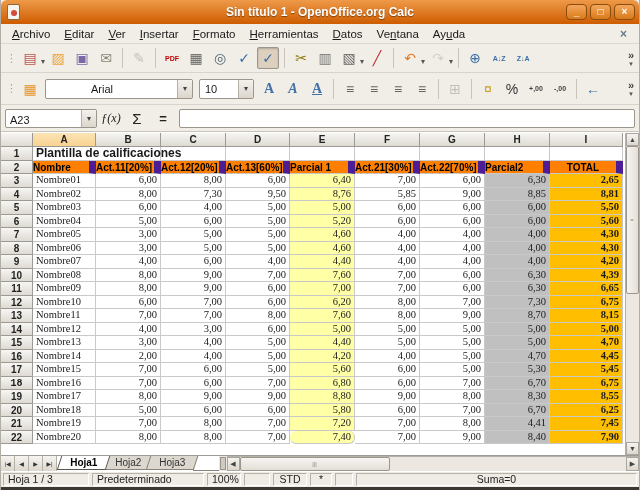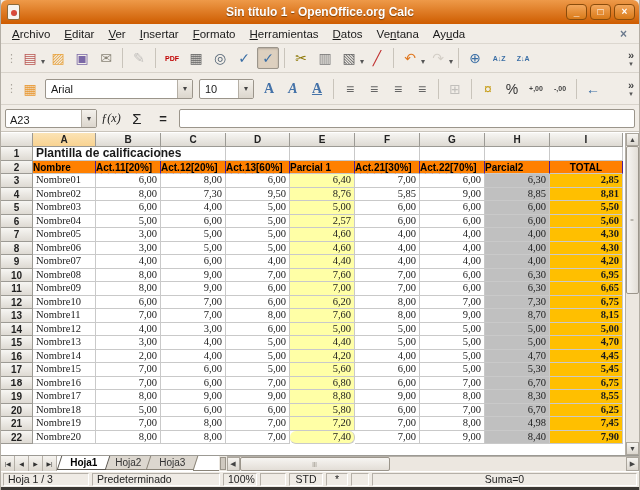--- a/index.html
+++ b/index.html
@@ -42,21 +42,21 @@
   .tbtn.pressed { background:#ddd0bf; border:1px solid #9b958b; box-shadow:inset 0 1px 2px rgba(0,0,0,.2); }
   .tb-caret { font-size:8px; color:#555; margin:0 1px 0 -1px; align-self:center; padding-top:6px; }
   .tb-sep { width:1px; height:20px; background:#c9c4bb; margin:0 4px; }
   .tb-overflow { margin-left:auto; display:flex; flex-direction:column; align-items:center; padding:0 3px; color:#444; }
   .tb-overflow .chev { font-size:11px; font-weight:bold; line-height:10px; }
   .tb-overflow .down { font-size:7px; color:#555; line-height:7px; }
   .combo { display:flex; align-items:center; border:1px solid #9b958b; background:#fff; height:20px; margin:0 3px; border-radius:2px; }
   .combo .val { padding:0 5px; font-size:11px; flex:1; }
   .combo .drop { width:15px; height:18px; background:linear-gradient(#f4f1ec,#dcd6cd); border-left:1px solid #b5afa5;
     font-size:8px; color:#444; display:flex; align-items:center; justify-content:center; }
-  .combo.font { width:148px; } .combo.size { width:55px; }
+  .combo.font { width:148px;padding-left:40px; } .combo.size { width:55px; }
   .abtn { font-family:"Liberation Serif",serif; font-weight:bold; color:#4472a8; font-size:14px; }
   .abtn.it { font-style:italic; } .abtn.un { text-decoration:underline; }
 
   
   .formulabar { height:27px; flex:0 0 27px; display:flex; align-items:center; background:#f1ede7;
     border-bottom:1px solid #c9c4bb; padding:0 4px; gap:2px; }
   .namebox { width:92px; height:19px; display:flex; border:1px solid #9b958b; background:#fff; border-radius:2px; }
   .namebox .val { flex:1; padding:4px 4px; font-size:11px; }
   .namebox .drop { width:15px; background:linear-gradient(#f4f1ec,#dcd6cd); border-left:1px solid #b5afa5; font-size:8px;
     display:flex; align-items:center; justify-content:center; color:#444; }
@@ -75,21 +75,21 @@
   .hdrcell { background:linear-gradient(to bottom,#f7f6f3,#dedad3); border-right:1px solid #9c9a94; border-bottom:1px solid #9c9a94;
     font-family:"Liberation Sans",sans-serif; font-weight:bold; font-size:10px; text-align:center; color:#222;
     line-height:13px; padding:0; }
   .hdrcell.active { background:linear-gradient(to bottom,#fbe3b5,var(--c-active-hdr)); }
   .num { text-align:right; }
   .namecell { text-align:left; }
   .c-p1 { background:var(--c-parcial1); }
   .c-p2 { background:var(--c-parcial2); }
   .c-tot { background:var(--c-total); font-weight:bold; }
   .row2cell { background:var(--c-header-row); font-family:"Liberation Sans",sans-serif; font-weight:bold; font-size:10px;
-    color:#000; border-right:1px solid #4c1d95; border-bottom:1px solid #c9c9c9; line-height:13px; }
+    color:#000; border-right:7px solid #4c1d95; border-bottom:1px solid #c9c9c9; line-height:13px; }
   .row2cell.center { text-align:center; }
   .squig { text-decoration:underline wavy #e00000 1px; text-underline-offset:2px; }
   .titlecell { overflow:visible; position:relative; z-index:3; font-family:"Liberation Sans",sans-serif; font-weight:bold;
     font-size:12px; line-height:13px; border-right:none; }
   .selcell { border:2px solid #000 !important; background:#fff; }
 
   
   .vscroll { flex:0 0 14px; background:#ece7e0; border-left:1px solid #b5b0a8; display:flex; flex-direction:column; }
   .sbtn { flex:0 0 13px; background:linear-gradient(#f6f4f0,#dcd7cf); border:1px solid #aba69d; font-size:7px; color:#444;
     display:flex; align-items:center; justify-content:center; }
@@ -345,21 +345,21 @@
         <div class="grow">
           <div class="hdrcell" style="width: 32px; flex: 0 0 32px;">3</div>
           <div class="gcell namecell" style="width: 63px; flex: 0 0 63px;">Nombre01</div>
           <div class="gcell num" style="width: 65px; flex: 0 0 65px;">6,00</div>
           <div class="gcell num" style="width: 65px; flex: 0 0 65px;">8,00</div>
           <div class="gcell num" style="width: 64px; flex: 0 0 64px;">6,00</div>
           <div class="gcell num c-p1" style="width: 65px; flex: 0 0 65px;">6,40</div>
           <div class="gcell num" style="width: 65px; flex: 0 0 65px;">7,00</div>
           <div class="gcell num" style="width: 65px; flex: 0 0 65px;">6,00</div>
           <div class="gcell num c-p2" style="width: 65px; flex: 0 0 65px;">6,30</div>
-          <div class="gcell num c-tot" style="width: 73px; flex: 0 0 73px;">2,85</div>
+          <div class="gcell num c-tot" style="width: 73px; flex: 0 0 73px;">2,65</div>
         </div>
         <div class="grow">
           <div class="hdrcell" style="width: 32px; flex: 0 0 32px;">4</div>
           <div class="gcell namecell" style="width: 63px; flex: 0 0 63px;">Nombre02</div>
           <div class="gcell num" style="width: 65px; flex: 0 0 65px;">8,00</div>
           <div class="gcell num" style="width: 65px; flex: 0 0 65px;">7,30</div>
           <div class="gcell num" style="width: 64px; flex: 0 0 64px;">9,50</div>
           <div class="gcell num c-p1" style="width: 65px; flex: 0 0 65px;">8,76</div>
           <div class="gcell num" style="width: 65px; flex: 0 0 65px;">5,85</div>
           <div class="gcell num" style="width: 65px; flex: 0 0 65px;">9,00</div>
@@ -377,21 +377,21 @@
           <div class="gcell num" style="width: 65px; flex: 0 0 65px;">6,00</div>
           <div class="gcell num c-p2" style="width: 65px; flex: 0 0 65px;">6,00</div>
           <div class="gcell num c-tot" style="width: 73px; flex: 0 0 73px;">5,50</div>
         </div>
         <div class="grow">
           <div class="hdrcell" style="width: 32px; flex: 0 0 32px;">6</div>
           <div class="gcell namecell" style="width: 63px; flex: 0 0 63px;">Nombre04</div>
           <div class="gcell num" style="width: 65px; flex: 0 0 65px;">5,00</div>
           <div class="gcell num" style="width: 65px; flex: 0 0 65px;">6,00</div>
           <div class="gcell num" style="width: 64px; flex: 0 0 64px;">5,00</div>
-          <div class="gcell num c-p1" style="width: 65px; flex: 0 0 65px;">2,57</div>
+          <div class="gcell num c-p1" style="width: 65px; flex: 0 0 65px;">5,20</div>
           <div class="gcell num" style="width: 65px; flex: 0 0 65px;">6,00</div>
           <div class="gcell num" style="width: 65px; flex: 0 0 65px;">6,00</div>
           <div class="gcell num c-p2" style="width: 65px; flex: 0 0 65px;">6,00</div>
           <div class="gcell num c-tot" style="width: 73px; flex: 0 0 73px;">5,60</div>
         </div>
         <div class="grow">
           <div class="hdrcell" style="width: 32px; flex: 0 0 32px;">7</div>
           <div class="gcell namecell" style="width: 63px; flex: 0 0 63px;">Nombre05</div>
           <div class="gcell num" style="width: 65px; flex: 0 0 65px;">3,00</div>
           <div class="gcell num" style="width: 65px; flex: 0 0 65px;">5,00</div>
@@ -429,21 +429,21 @@
         <div class="grow">
           <div class="hdrcell" style="width: 32px; flex: 0 0 32px;">10</div>
           <div class="gcell namecell" style="width: 63px; flex: 0 0 63px;">Nombre08</div>
           <div class="gcell num" style="width: 65px; flex: 0 0 65px;">8,00</div>
           <div class="gcell num" style="width: 65px; flex: 0 0 65px;">9,00</div>
           <div class="gcell num" style="width: 64px; flex: 0 0 64px;">7,00</div>
           <div class="gcell num c-p1" style="width: 65px; flex: 0 0 65px;">7,60</div>
           <div class="gcell num" style="width: 65px; flex: 0 0 65px;">7,00</div>
           <div class="gcell num" style="width: 65px; flex: 0 0 65px;">6,00</div>
           <div class="gcell num c-p2" style="width: 65px; flex: 0 0 65px;">6,30</div>
-          <div class="gcell num c-tot" style="width: 73px; flex: 0 0 73px;">6,95</div>
+          <div class="gcell num c-tot" style="width: 73px; flex: 0 0 73px;">4,39</div>
         </div>
         <div class="grow">
           <div class="hdrcell" style="width: 32px; flex: 0 0 32px;">11</div>
           <div class="gcell namecell" style="width: 63px; flex: 0 0 63px;">Nombre09</div>
           <div class="gcell num" style="width: 65px; flex: 0 0 65px;">8,00</div>
           <div class="gcell num" style="width: 65px; flex: 0 0 65px;">9,00</div>
           <div class="gcell num" style="width: 64px; flex: 0 0 64px;">6,00</div>
           <div class="gcell num c-p1" style="width: 65px; flex: 0 0 65px;">7,00</div>
           <div class="gcell num" style="width: 65px; flex: 0 0 65px;">7,00</div>
           <div class="gcell num" style="width: 65px; flex: 0 0 65px;">6,00</div>
@@ -560,21 +560,21 @@
         </div>
         <div class="grow">
           <div class="hdrcell" style="width: 32px; flex: 0 0 32px;">21</div>
           <div class="gcell namecell" style="width: 63px; flex: 0 0 63px;">Nombre19</div>
           <div class="gcell num" style="width: 65px; flex: 0 0 65px;">7,00</div>
           <div class="gcell num" style="width: 65px; flex: 0 0 65px;">8,00</div>
           <div class="gcell num" style="width: 64px; flex: 0 0 64px;">7,00</div>
           <div class="gcell num c-p1" style="width: 65px; flex: 0 0 65px;">7,20</div>
           <div class="gcell num" style="width: 65px; flex: 0 0 65px;">7,00</div>
           <div class="gcell num" style="width: 65px; flex: 0 0 65px;">8,00</div>
-          <div class="gcell num c-p2" style="width: 65px; flex: 0 0 65px;">4,98</div>
+          <div class="gcell num c-p2" style="width: 65px; flex: 0 0 65px;">4,41</div>
           <div class="gcell num c-tot" style="width: 73px; flex: 0 0 73px; font-family: Liberation Serif, serif;">7,45</div>
         </div>
         <div class="grow">
           <div class="hdrcell" style="width: 32px; flex: 0 0 32px;">22</div>
           <div class="gcell namecell" style="width: 63px; flex: 0 0 63px;">Nombre20</div>
           <div class="gcell num" style="width: 65px; flex: 0 0 65px;">8,00</div>
           <div class="gcell num" style="width: 65px; flex: 0 0 65px;">8,00</div>
           <div class="gcell num" style="width: 64px; flex: 0 0 64px;">7,00</div>
           <div class="gcell num c-p1" style="width: 65px; flex: 0 0 65px; border-radius: 6px;">7,40</div>
           <div class="gcell num" style="width: 65px; flex: 0 0 65px;">7,00</div>
@@ -614,21 +614,21 @@
     <div class="hscroll">
       <div class="sbtn" style="flex:0 0 13px">◀</div>
       <div class="hthumb">|||</div>
       <div class="htrack"></div>
       <div class="sbtn" style="flex:0 0 13px">▶</div>
     </div>
   </div>
 
   <div class="statusbar">
     <span class="seg" style="width:86px">Hoja 1 / 3</span>
-    <span class="seg" style="width:128px">Predeterminado</span>
+    <span class="seg" style="width:112px">Predeterminado</span>
     <span class="seg c" style="width:34px">100%</span>
     <span class="seg" style="width:26px"></span>
     <span class="seg c" style="width:34px">STD</span>
     <span class="seg c" style="width:22px">*</span>
     <span class="seg" style="width:18px"></span>
     <span class="seg c" style="flex:1">Suma=0</span>
   </div>
 
   <div class="bottom-edge"></div>
 </div>

